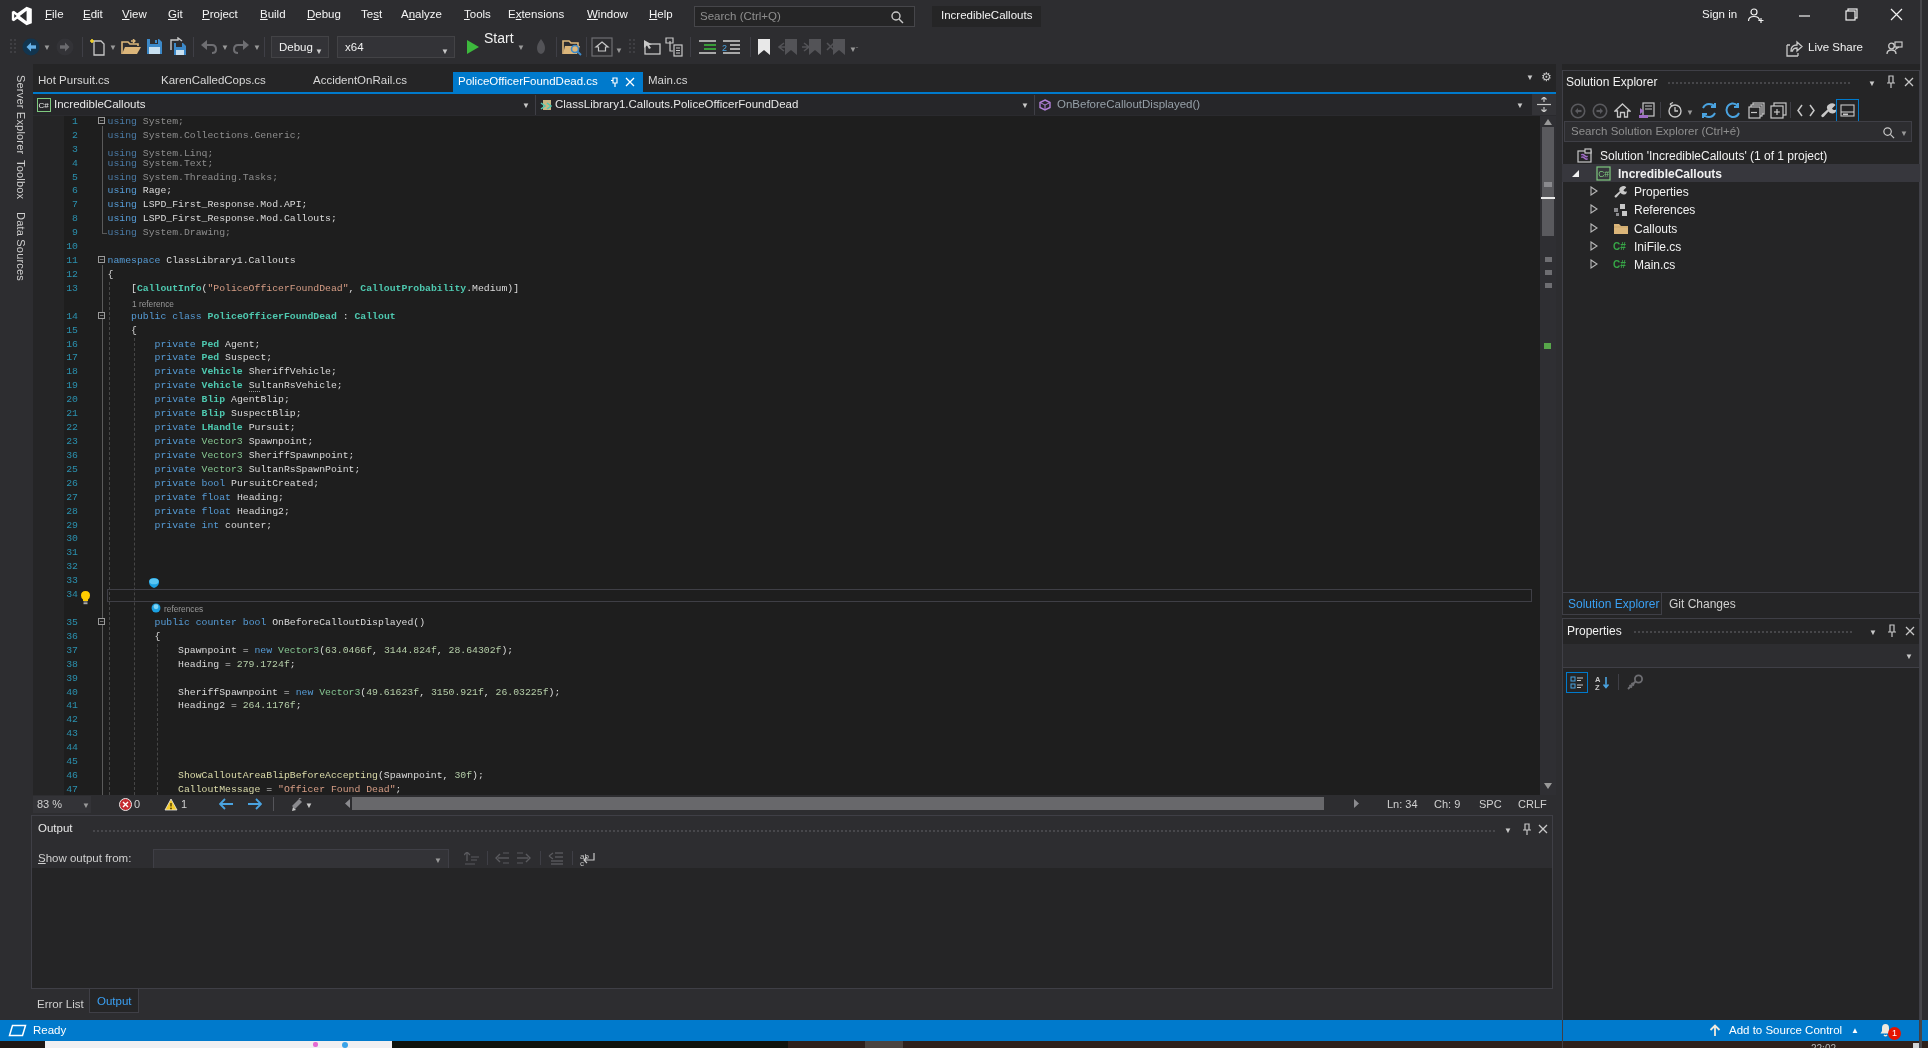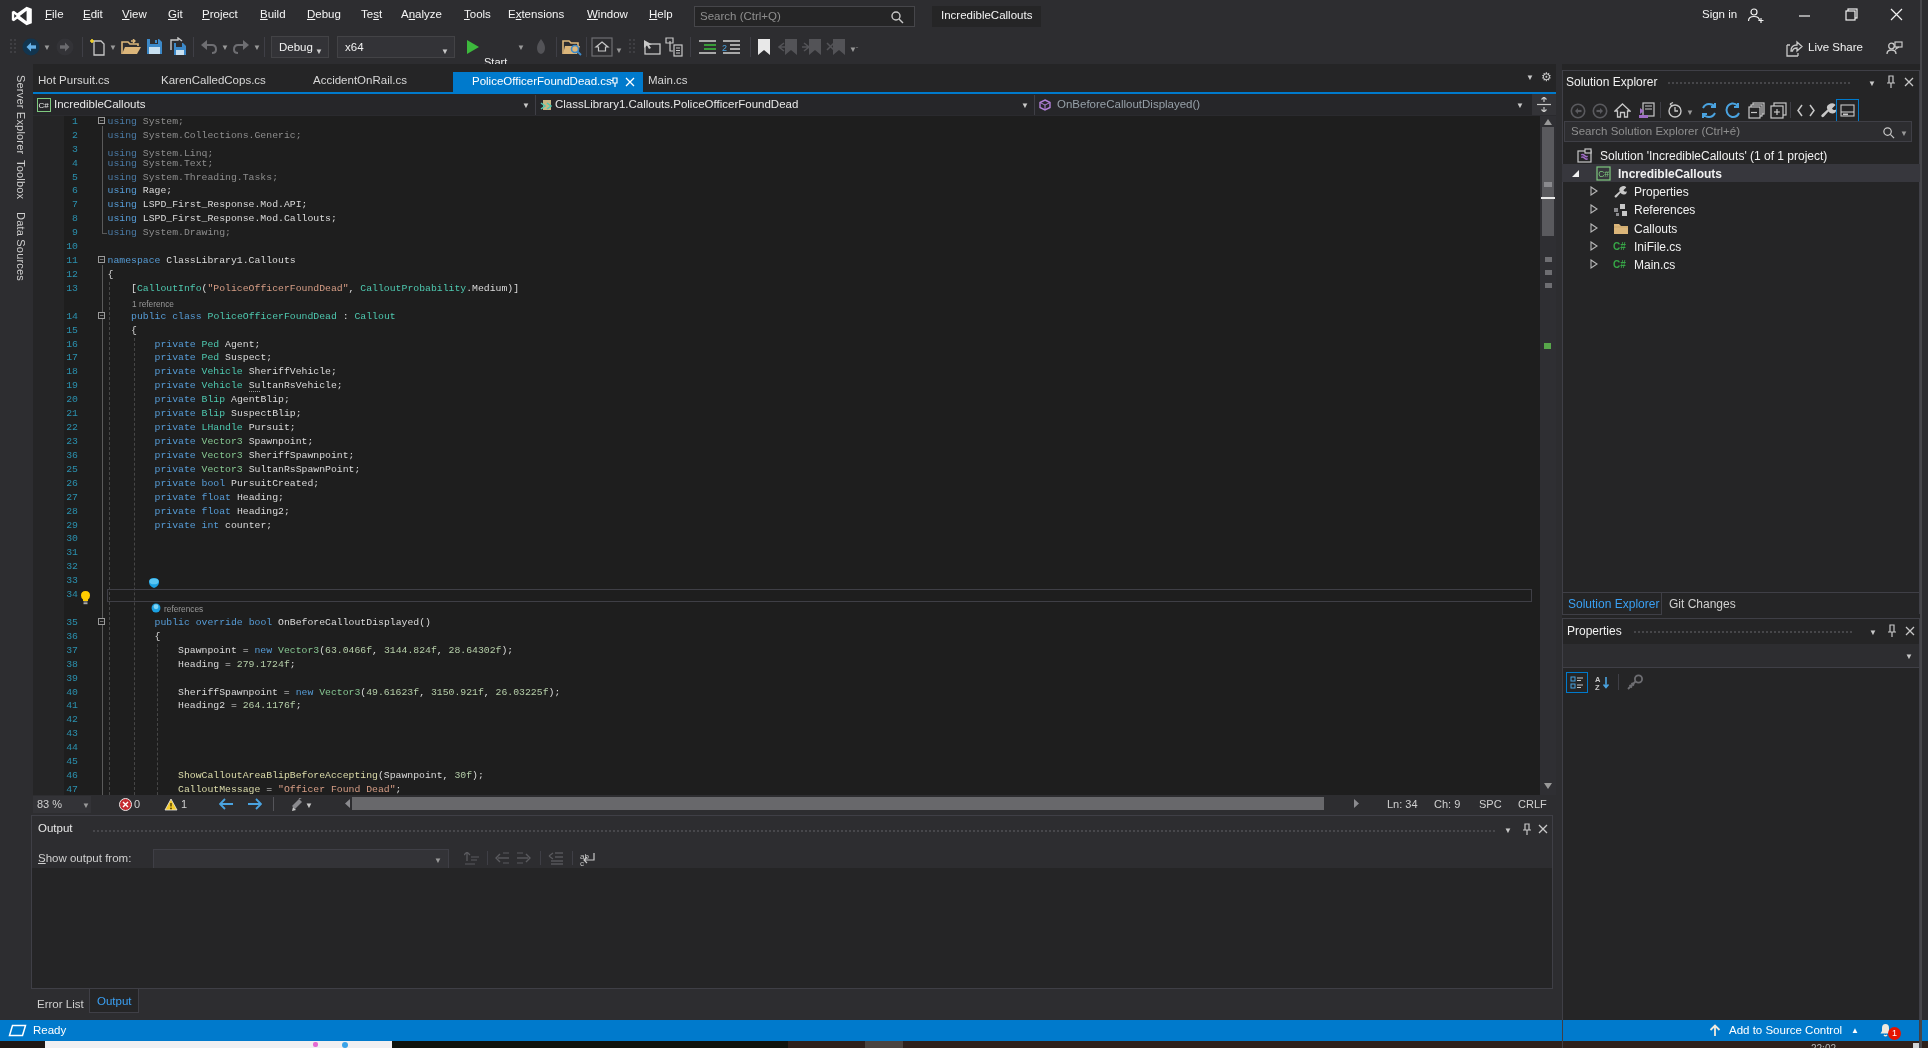--- a/index.html
+++ b/index.html
@@ -38,21 +38,21 @@
 
 #breadcrumb { position:absolute; left:33px; top:94px; width:1523px; height:22px; background:#262629; border-bottom:1px solid #2a2a2e; font-size:11.5px; color:#e8e8e8; }
 .bcsep { position:absolute; top:1px; width:1px; height:20px; background:#3f3f46; }
 
 
 #editor { position:absolute; left:33px; top:116px; width:1523px; height:679px; background:#1e1e1e; overflow:hidden; }
 #gutter2 { position:absolute; left:0; top:0; width:31px; height:679px; background:#252526; }
 .cl { position:absolute; left:74.5px; font-family:"Liberation Mono", monospace; font-size:9.8px; line-height:13.92px; white-space:pre; color:#dcdcdc; }
 .ln { position:absolute; left:0px; width:45px; text-align:right; font-family:"Liberation Mono", monospace; font-size:9.8px; line-height:13.92px; color:#2b91af; }
 .k { color:#569cd6; } 
-.t { color:#4ec9b0; } 
+.t { color:#4ec9b0;font-weight:bold; } 
 .s { color:#d69d85; } 
 .n { color:#b5cea8; } 
 .st { color:#86c691; } 
 .dk { color:#4a7aa5; } 
 .di { color:#8e8e8e; } 
 .m { color:#dcdcaa; } 
 .guide { position:absolute; width:1px; border-left:1px dashed #464646; }
 .foldline { position:absolute; left:68.5px; width:1px; background:#5a5a5a; }
 .foldbox { position:absolute; left:65px; width:7px; height:7px; border:1px solid #9a9a9a; background:#1e1e1e; color:#c8c8c8; font-size:7px; line-height:6px; text-align:center; }
 .codelens { position:absolute; font-size:8.3px; color:#999; }
@@ -209,21 +209,21 @@
       <path d="M15 5 L6 5 Q2 5 2 9.5 Q2 13 6 13" fill="none" stroke="#6e6e72" stroke-width="2"></path>
       <path d="M11 0 L11 10 L17 5 Z" fill="#6e6e72"></path>
     </svg>
   <span class="abs car" style="left:253px;top:13px">▼</span>
   <div class="tsep" style="left:264px"></div>
   <div class="combo" style="left:271px;width:58px">Debug<span class="car" style="position:absolute;right:5px;top:5px">▼</span></div>
   <div class="combo" style="left:337px;width:118px">x64<span class="car" style="position:absolute;right:5px;top:5px">▼</span></div>
   <svg class="abs" style="left:466px;top:9px" width="14" height="16" viewBox="0 0 14 16">
       <path d="M1 1 L13 8 L1 15 Z" fill="#3db93d"></path>
     </svg>
-  <span class="abs" style="left:484px;top:26px;color:#f1f1f1;font-size:11px">Start</span>
+  <span class="abs" style="left:484px;top:0;color:#f1f1f1;font-size:14px">Start</span>
   <span class="abs car" style="left:517px;top:13px">▼</span>
   <svg class="abs" style="left:533px;top:8px" width="16" height="18" viewBox="0 0 16 18">
       <path d="M8 1 Q12 6 12 10 Q12 15 8 16 Q4 15 4 10 Q4 6 8 1 Z M8 16 Q6 12 8 9 Q10 12 8 16" fill="#535357"></path>
     </svg>
   <div class="tsep" style="left:556px"></div>
   <svg class="abs" style="left:562px;top:8px" width="20" height="18" viewBox="0 0 20 18">
       <path d="M1 16 L1 3 L7 3 L9 5 L16 5 L16 8" fill="none" stroke="#dcb67a" stroke-width="1.6"></path>
       <path d="M1 16 L3 8 L18 8 L15 16 Z" fill="#dcb67a"></path>
       <circle cx="13" cy="11" r="3.5" fill="none" stroke="#3c89c9" stroke-width="1.6"></circle>
       <line x1="15.5" y1="13.5" x2="19" y2="17" stroke="#3c89c9" stroke-width="1.8"></line>
@@ -297,21 +297,21 @@
 <div id="sidebar">
   <div class="vtab" style="top:11px">Server Explorer</div>
   <div class="vtab" style="top:96px">Toolbox</div>
   <div class="vtab" style="top:148px">Data Sources</div>
 </div>
 <div id="tabstrip">
   <span class="tab" style="left:5px">Hot Pursuit.cs</span>
   <span class="tab" style="left:128px">KarenCalledCops.cs</span>
   <span class="tab" style="left:280px">AccidentOnRail.cs</span>
   <div id="activetab">
-    <span style="position:absolute;left:19px;top:3px;font-size:11.5px">PoliceOfficerFoundDead.cs</span>
+    <span style="position:absolute;left:5px;top:3px;font-size:11.5px">PoliceOfficerFoundDead.cs</span>
     <svg style="position:absolute;left:155px;top:5px" width="11" height="11" viewBox="0 0 11 11">
         <g stroke="#fff" stroke-width="1.2" fill="none">
           <path d="M5 1 L9 1 L9 6 L5 6 Z M7 6 L7 10 M3 3.5 L5 3.5"></path>
         </g>
       </svg>
     <svg style="position:absolute;left:172px;top:5px" width="10" height="10" viewBox="0 0 10 10">
         <path d="M1 1 L9 9 M9 1 L1 9" stroke="#fff" stroke-width="1.3"></path>
       </svg>
   </div>
   <span class="tab" style="left:615px">Main.cs</span>
@@ -406,21 +406,21 @@
 <div class="ln" style="top:388.6px">28</div>
 <div class="cl" style="top:388.6px">        <span class="k">private</span> <span class="k">float</span> Heading2;</div>
 <div class="ln" style="top:402.5px">29</div>
 <div class="cl" style="top:402.5px">        <span class="k">private</span> <span class="k">int</span> counter;</div>
 <div class="ln" style="top:416.4px">30</div>
 <div class="ln" style="top:430.3px">31</div>
 <div class="ln" style="top:444.2px">32</div>
 <div class="ln" style="top:458.2px">33</div>
 <div class="ln" style="top:472.1px">34</div>
 <div class="ln" style="top:499.9px">35</div>
-<div class="cl" style="top:499.9px">        <span class="k">public</span> <span class="k">override</span> <span class="k">bool</span> OnBeforeCalloutDisplayed()</div>
+<div class="cl" style="top:499.9px">        <span class="k">public</span> <span class="k">counter</span> <span class="k">bool</span> OnBeforeCalloutDisplayed()</div>
 <div class="ln" style="top:513.8px">36</div>
 <div class="cl" style="top:513.8px">        {</div>
 <div class="ln" style="top:527.8px">37</div>
 <div class="cl" style="top:527.8px">            Spawnpoint = <span class="k">new</span> <span class="st">Vector3</span>(<span class="n">63.0466f</span>, <span class="n">3144.824f</span>, <span class="n">28.64302f</span>);</div>
 <div class="ln" style="top:541.7px">38</div>
 <div class="cl" style="top:541.7px">            Heading = <span class="n">279.1724f</span>;</div>
 <div class="ln" style="top:555.6px">39</div>
 <div class="ln" style="top:569.5px">40</div>
 <div class="cl" style="top:569.5px">            SheriffSpawnpoint = <span class="k">new</span> <span class="st">Vector3</span>(<span class="n">49.61623f</span>, <span class="n">3150.921f</span>, <span class="n">26.03225f</span>);</div>
 <div class="ln" style="top:583.4px">41</div>

